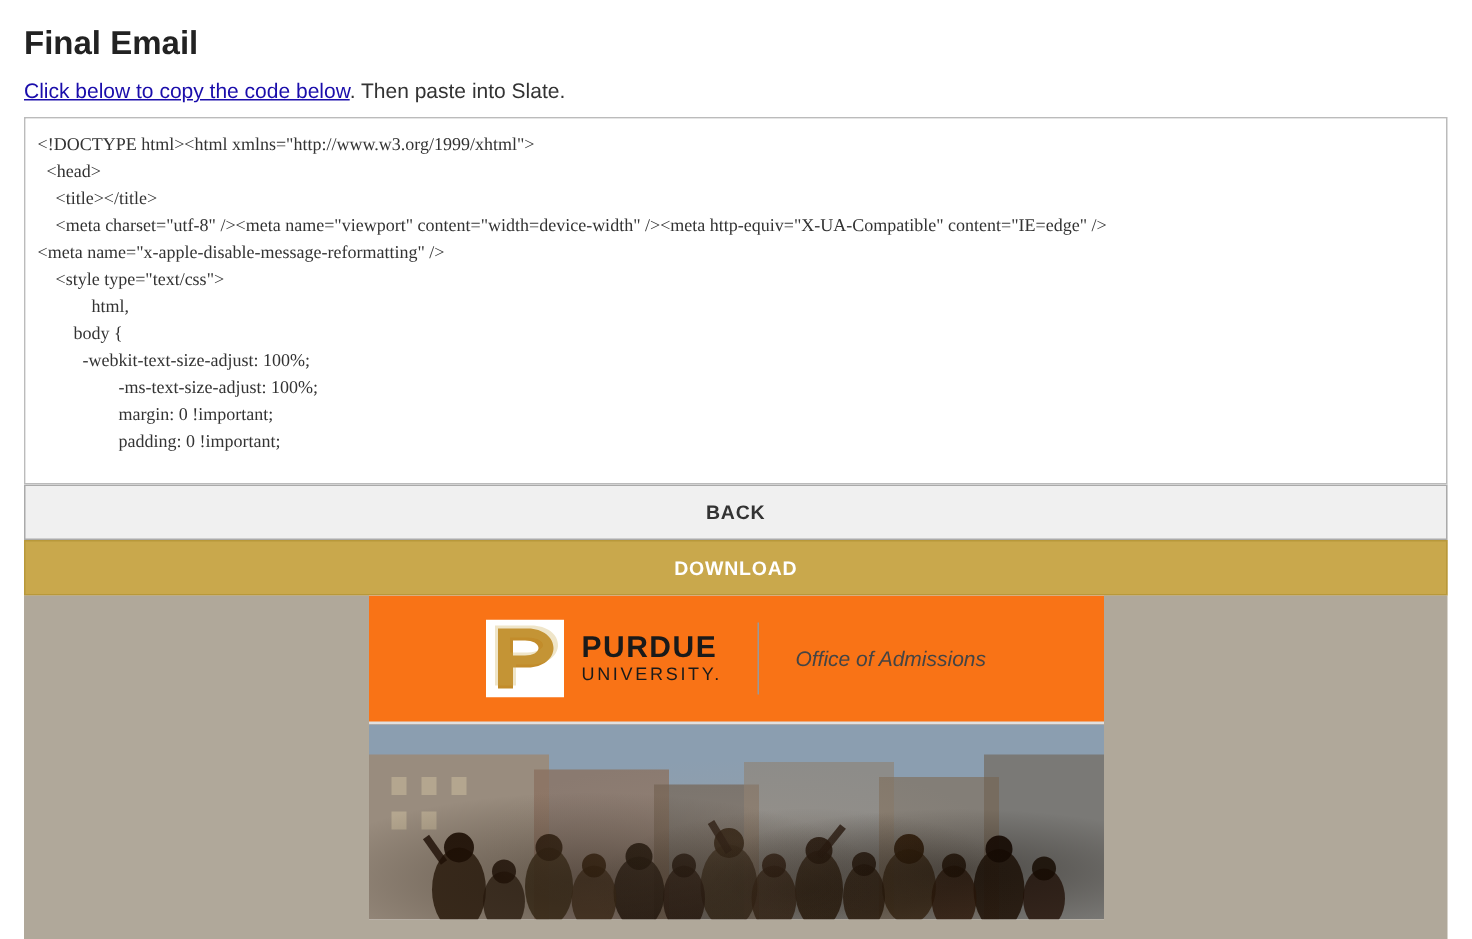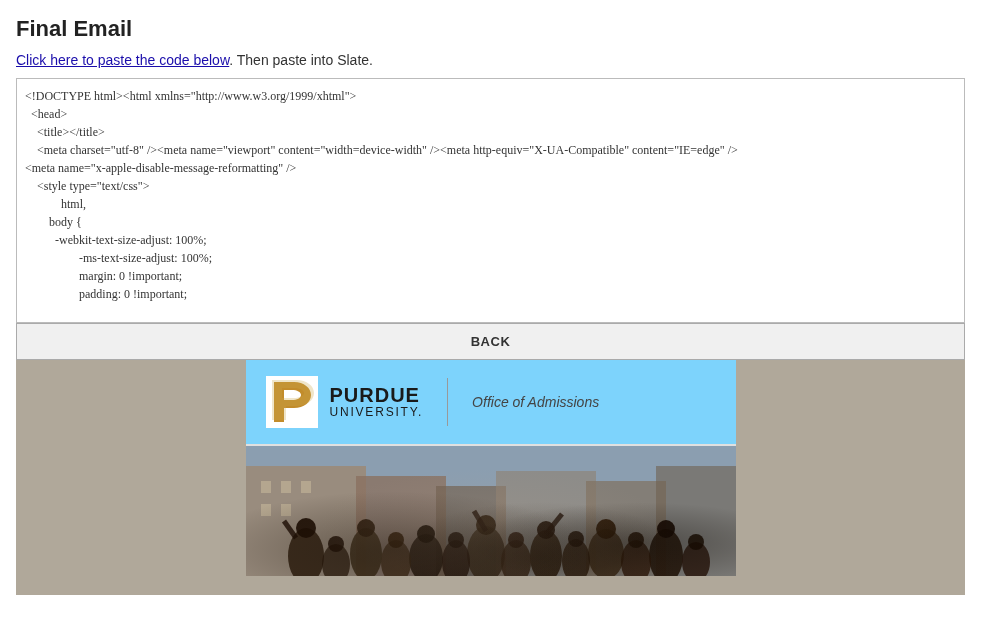--- a/index.html
+++ b/index.html
@@ -112,26 +112,27 @@
     }
     .preview-section::-webkit-scrollbar-track {
       background: #d0ccc5;
     }
     .preview-inner {
       margin: 0 auto;
       width: 490px;
       background: #fff;
     }
     .purdue-header {
-      background: #7dd3fc;
+      background: #f97316;
       padding: 16px 20px;
       display: flex;
       align-items: center;
       gap: 16px;
       border-bottom: 2px solid #e0e0e0;
+      justify-content: center;
     }
     .purdue-logo {
       display: flex;
       align-items: center;
       gap: 12px;
     }
     .purdue-p-logo {
       width: 52px;
       height: 52px;
     }
@@ -186,40 +187,41 @@
         radial-gradient(ellipse at 80% 75%, rgba(20,15,10,0.45) 0%, transparent 30%),
         radial-gradient(ellipse at 50% 60%, rgba(180,160,140,0.2) 0%, transparent 50%);
     }
   </style>
 </head>
 <body>
 
 <div class="page-container">
   <h1 class="page-title">Final Email</h1>
   <div class="copy-link-row">
-    <a class="copy-link">Click here to paste the code below</a><span class="copy-link-suffix">. Then paste into Slate.</span>
+    <a class="copy-link">Click below to copy the code below</a><span class="copy-link-suffix">. Then paste into Slate.</span>
   </div>
 
   <div class="code-area-wrapper">
     <textarea class="code-area" readonly="" spellcheck="false" style="">&lt;!DOCTYPE html&gt;&lt;html xmlns="http://www.w3.org/1999/xhtml"&gt;
   &lt;head&gt;
     &lt;title&gt;&lt;/title&gt;
     &lt;meta charset="utf-8" /&gt;&lt;meta name="viewport" content="width=device-width" /&gt;&lt;meta http-equiv="X-UA-Compatible" content="IE=edge" /&gt;
 &lt;meta name="x-apple-disable-message-reformatting" /&gt;
     &lt;style type="text/css"&gt;
             html,
         body {
           -webkit-text-size-adjust: 100%;
                   -ms-text-size-adjust: 100%;
                   margin: 0 !important;
                   padding: 0 !important;</textarea>
   </div>
 
   <div class="toolbar">
     <button class="btn btn-back">BACK</button>
+    <button class="btn btn-download">DOWNLOAD</button>
   </div>
 
   <div class="preview-section">
     <div class="preview-inner">
       <div class="purdue-header">
         <div class="purdue-logo">
 
           <svg class="purdue-p-logo" viewBox="0 0 52 52" xmlns="http://www.w3.org/2000/svg">
             <rect width="52" height="52" fill="white"></rect>
             <path d="M8 6 L8 46 L18 46 L18 32 L28 32 C38 32 45 26 45 19 C45 12 38 6 28 6 Z M18 14 L26 14 C31 14 35 16 35 19 C35 22 31 24 26 24 L18 24 Z" fill="#c28c2b"></path>

